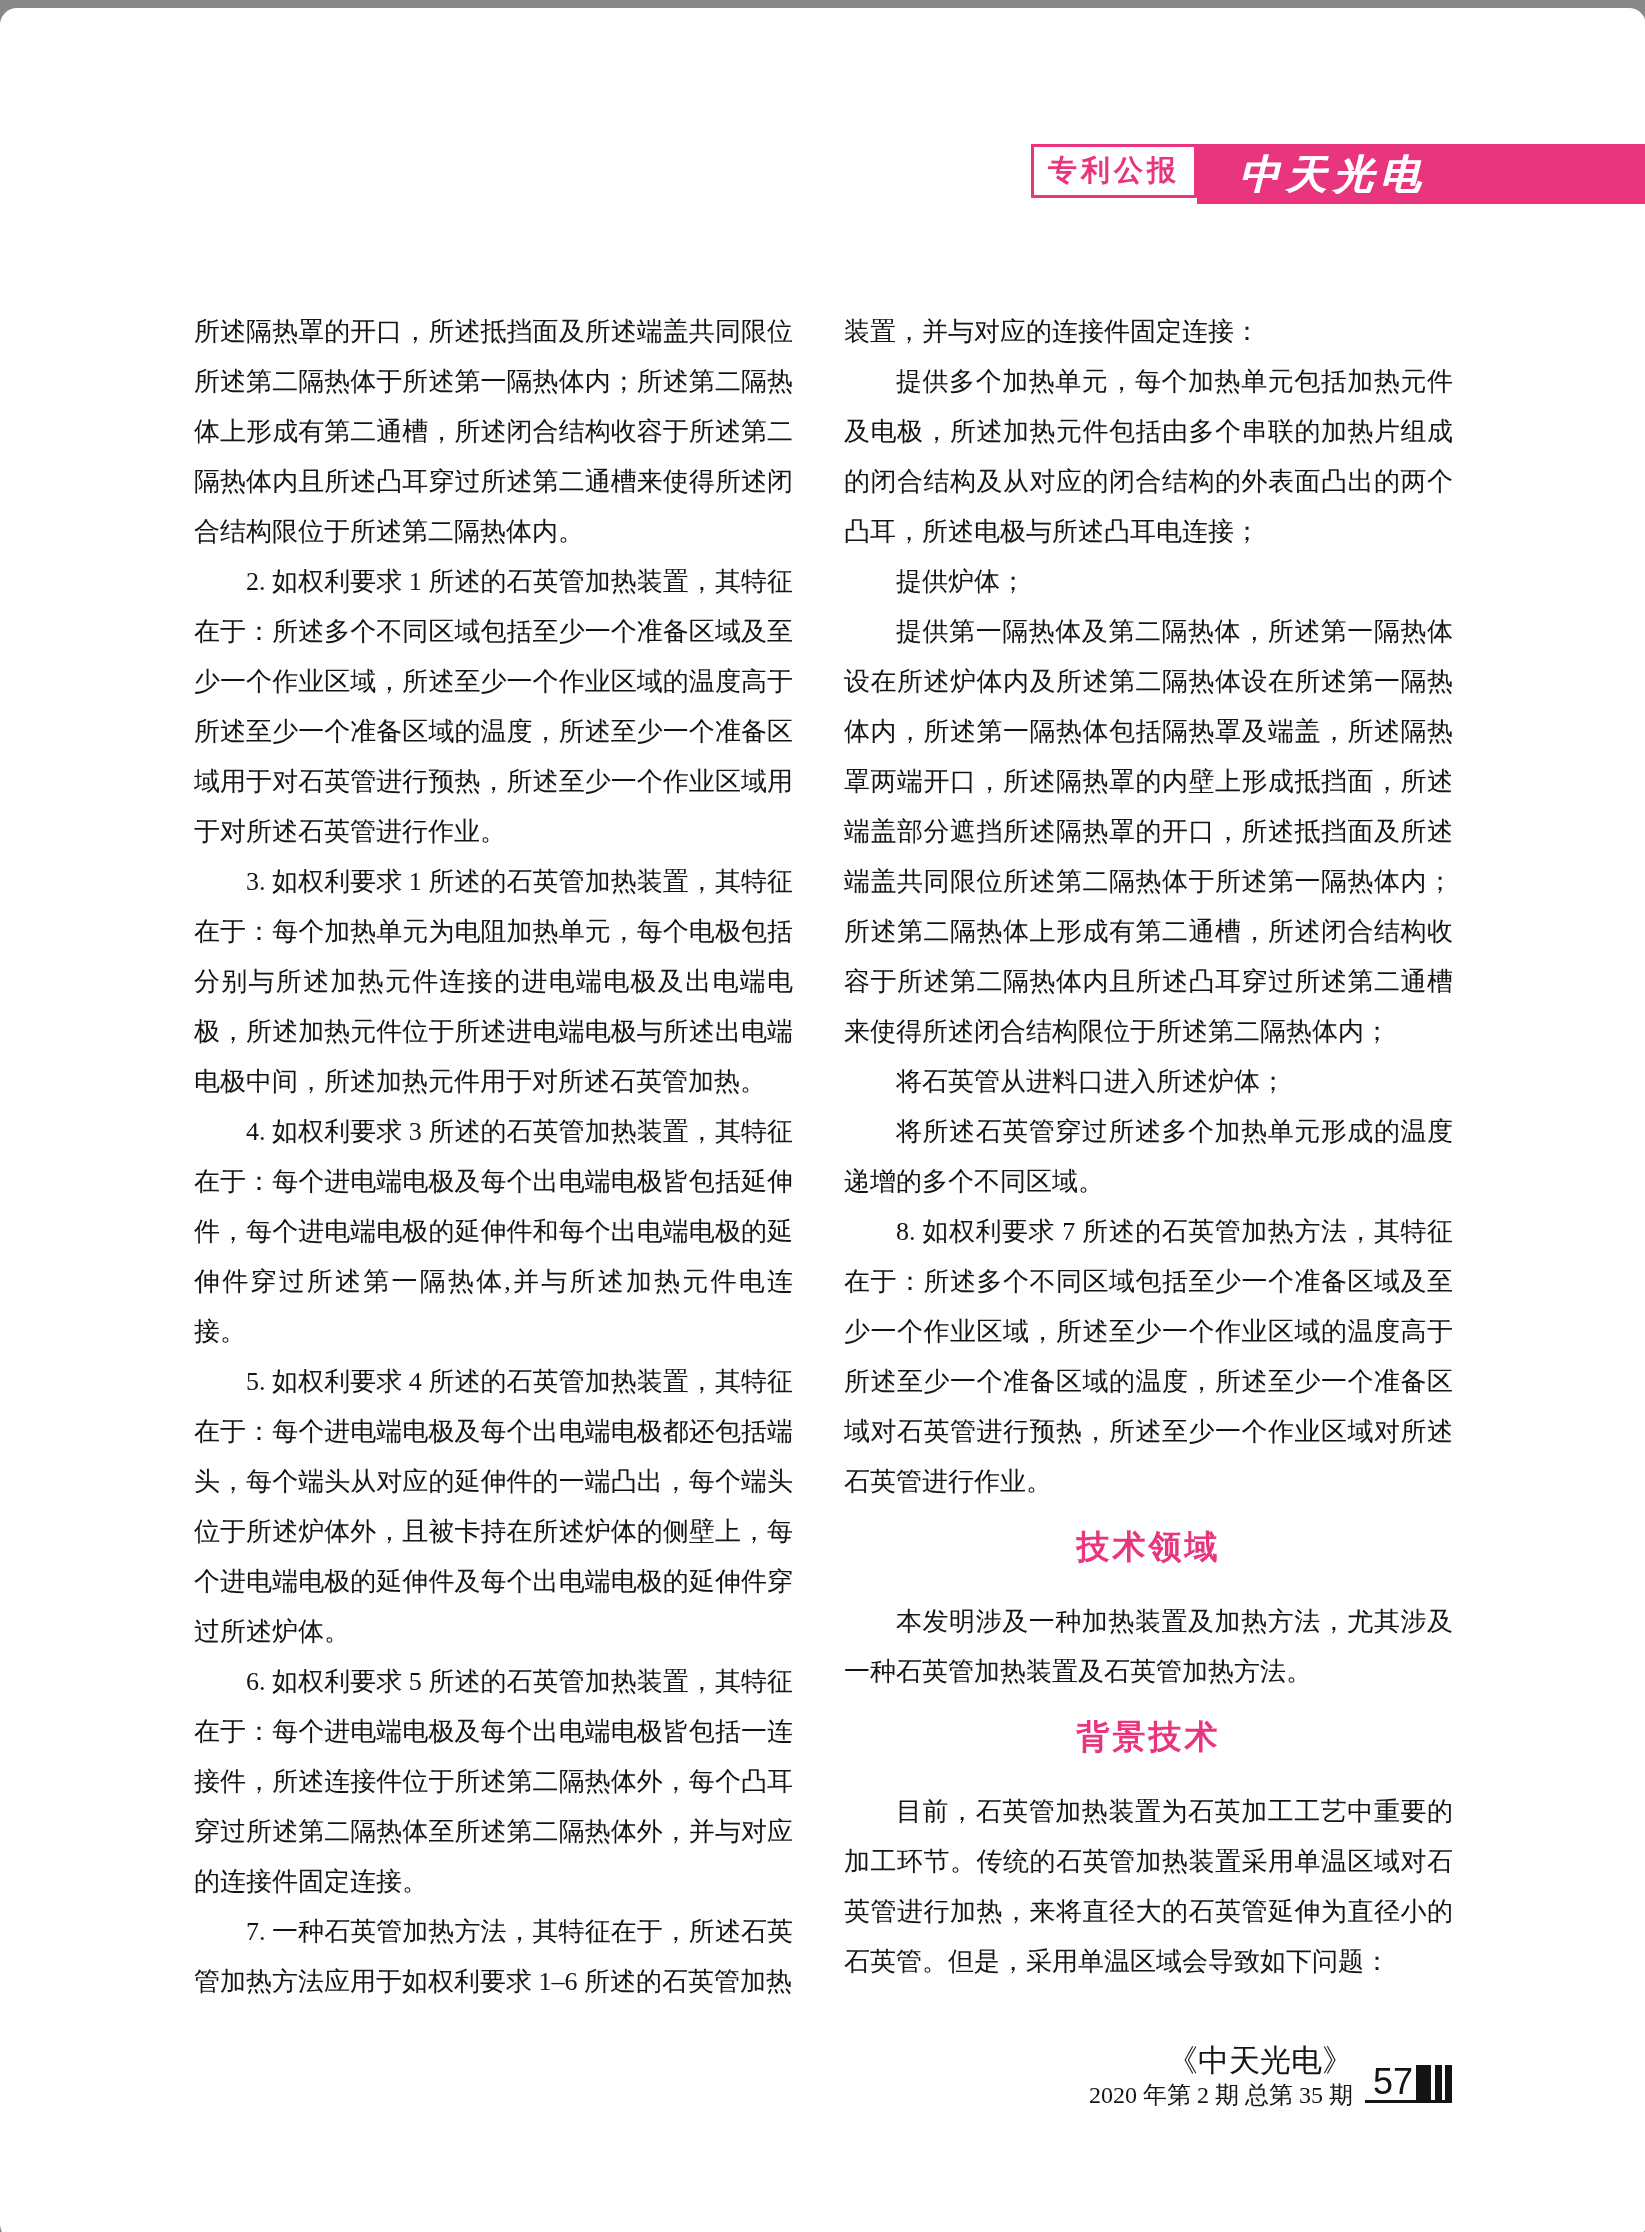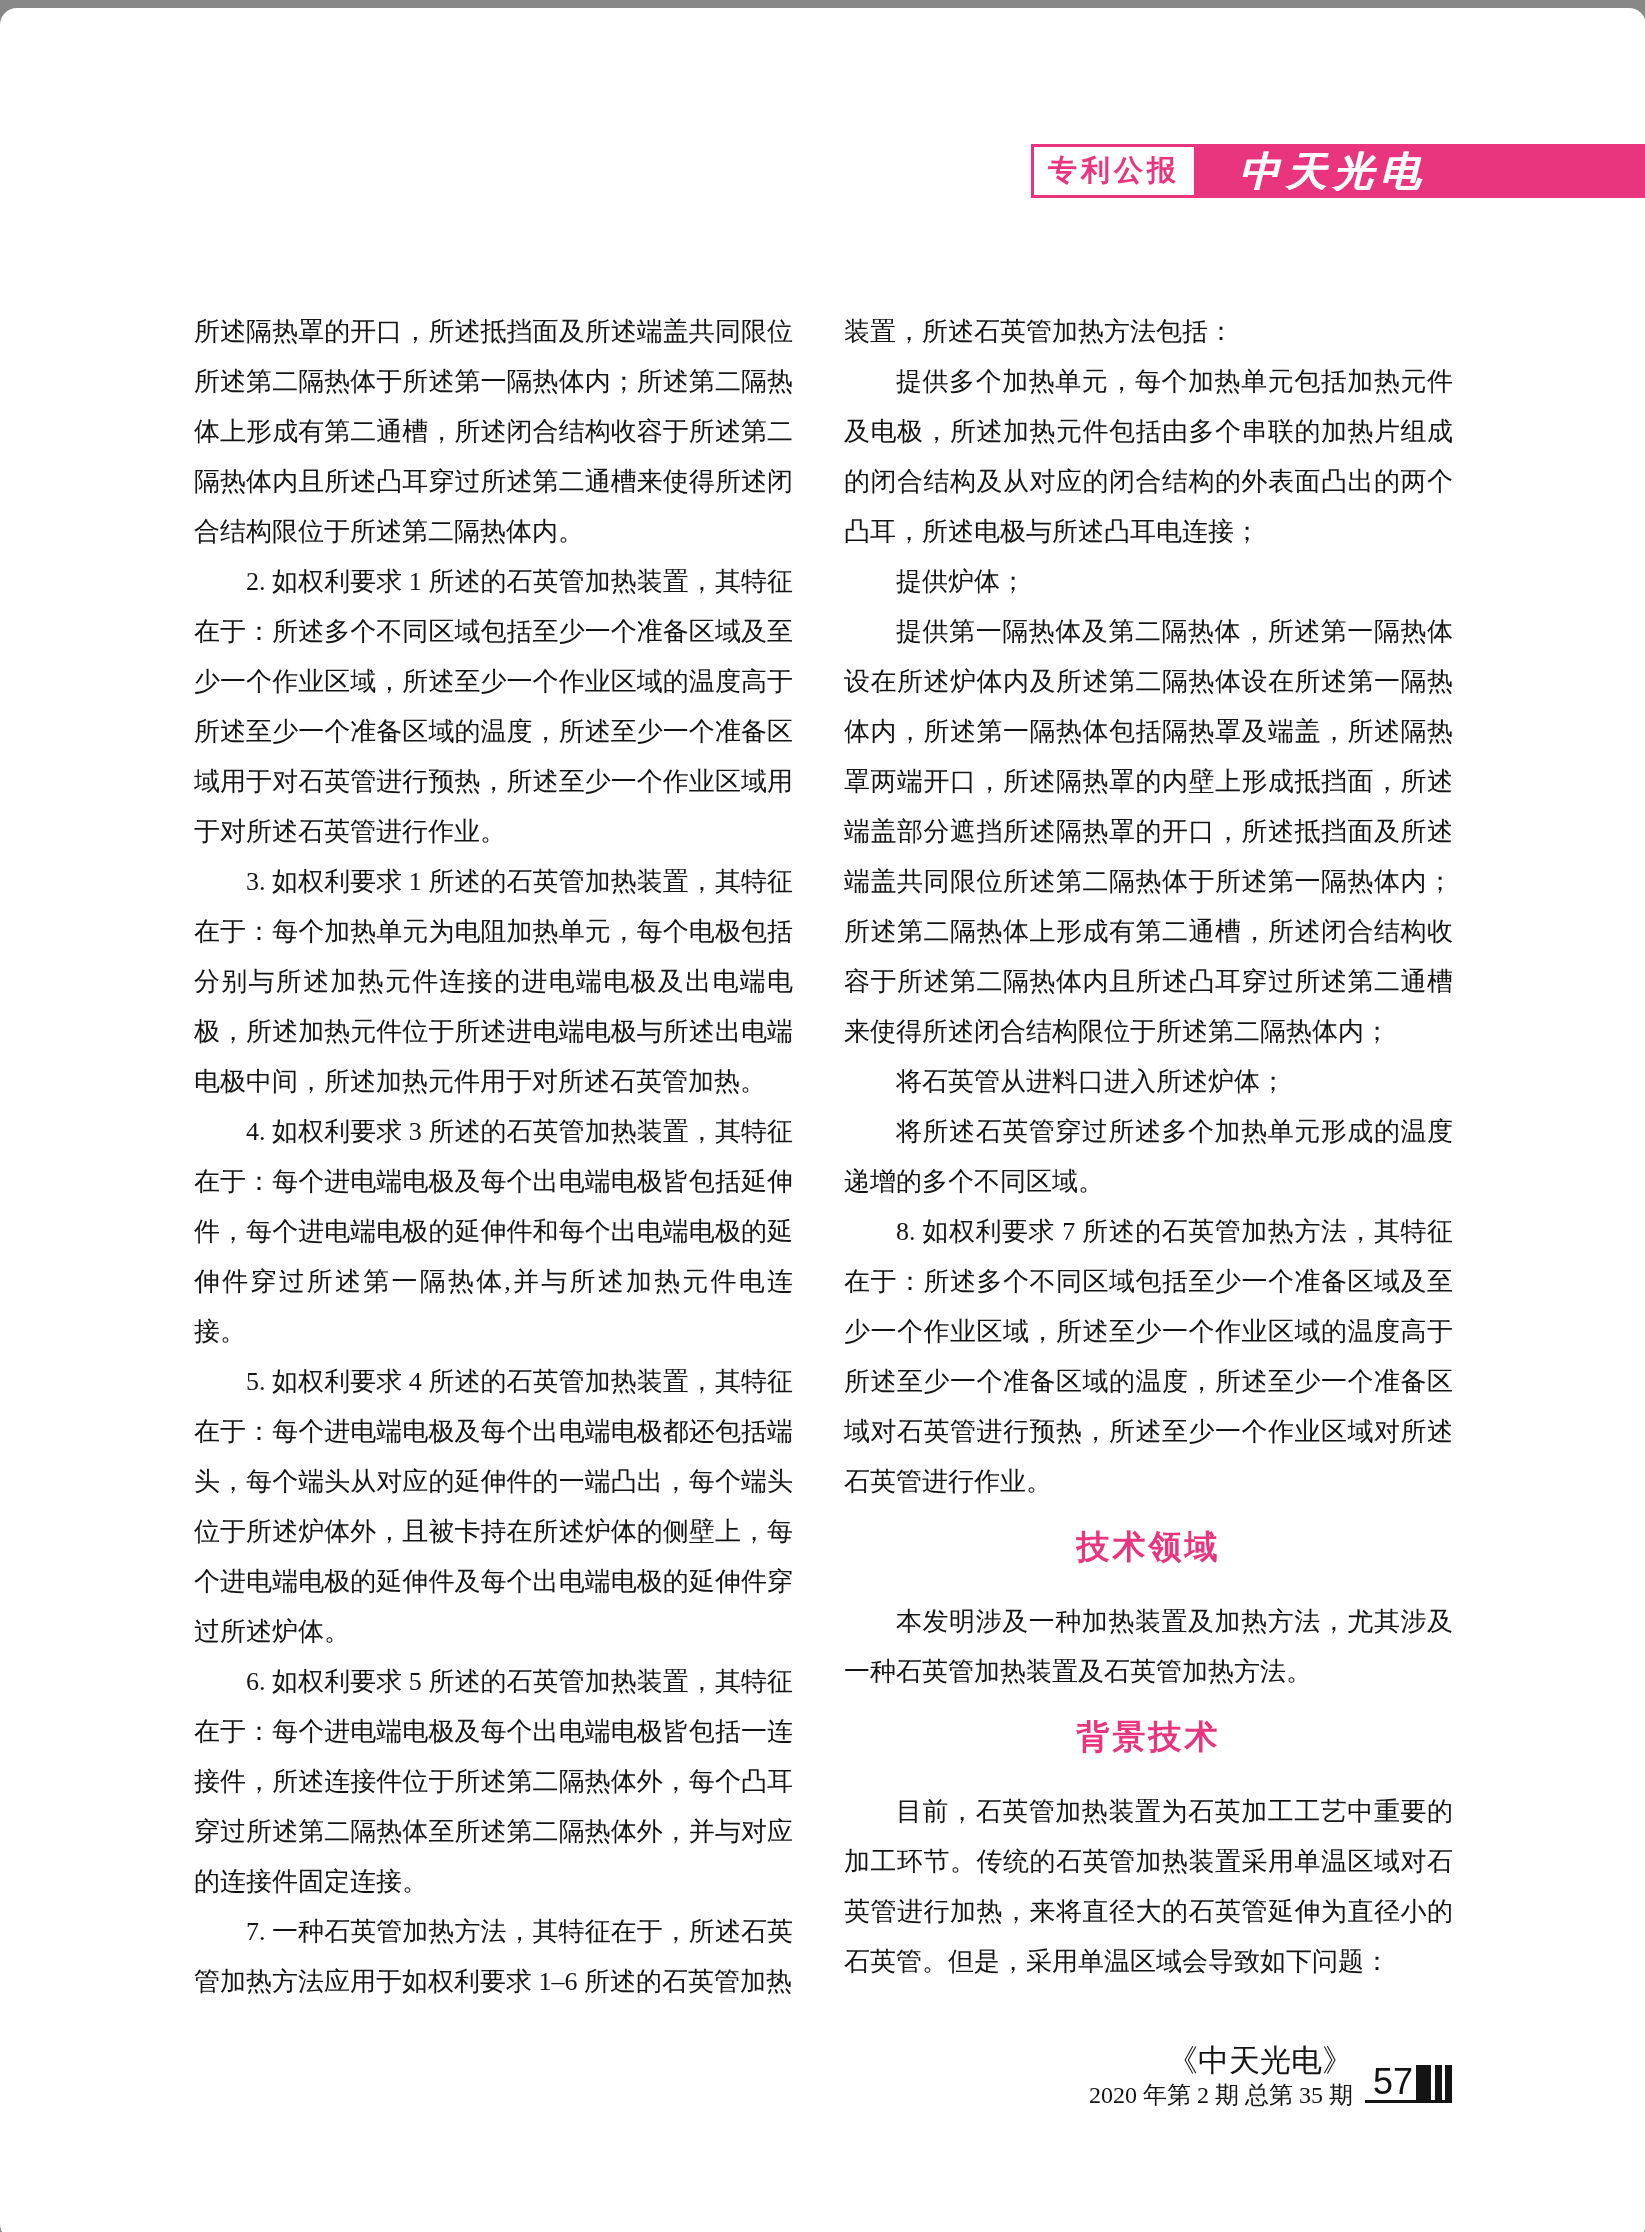--- a/index.html
+++ b/index.html
@@ -22,21 +22,21 @@
     width: 166px; height: 54px;
     background: #fff;
     border: 3px solid var(--pink);
     color: var(--pink);
     font-family: "Liberation Sans", "DejaVu Sans", sans-serif;
     font-size: 29px; font-weight: bold; letter-spacing: 4px;
     display: flex; align-items: center; justify-content: center;
   }
   .brand {
     position: absolute; left: 1197px; top: 136px;
-    width: 449px; height: 54px;
+    width: 449px; height: 60px;
     background: var(--pink);
     color: #ffffff;
     display: flex; align-items: center;
     padding-left: 42px;
     font-size: 40px; font-weight: bold; font-style: italic;
     letter-spacing: 7px;
     font-family: "Liberation Serif", "DejaVu Serif", serif;
     text-shadow: 1px 0 0 #fff;
   }
 
@@ -100,21 +100,21 @@
   <section class="col col-left">
       <div class="para">所述隔热罩的开口，所述抵挡面及所述端盖共同限位所述第二隔热体于所述第一隔热体内；所述第二隔热体上形成有第二通槽，所述闭合结构收容于所述第二隔热体内且所述凸耳穿过所述第二通槽来使得所述闭合结构限位于所述第二隔热体内。</div>
       <div class="para indent">2. 如权利要求 1 所述的石英管加热装置，其特征在于：所述多个不同区域包括至少一个准备区域及至少一个作业区域，所述至少一个作业区域的温度高于所述至少一个准备区域的温度，所述至少一个准备区域用于对石英管进行预热，所述至少一个作业区域用于对所述石英管进行作业。</div>
       <div class="para indent">3. 如权利要求 1 所述的石英管加热装置，其特征在于：每个加热单元为电阻加热单元，每个电极包括分别与所述加热元件连接的进电端电极及出电端电极，所述加热元件位于所述进电端电极与所述出电端电极中间，所述加热元件用于对所述石英管加热。</div>
       <div class="para indent">4. 如权利要求 3 所述的石英管加热装置，其特征在于：每个进电端电极及每个出电端电极皆包括延伸件，每个进电端电极的延伸件和每个出电端电极的延伸件穿过所述第一隔热体,并与所述加热元件电连接。</div>
       <div class="para indent">5. 如权利要求 4 所述的石英管加热装置，其特征在于：每个进电端电极及每个出电端电极都还包括端头，每个端头从对应的延伸件的一端凸出，每个端头位于所述炉体外，且被卡持在所述炉体的侧壁上，每个进电端电极的延伸件及每个出电端电极的延伸件穿过所述炉体。</div>
       <div class="para indent">6. 如权利要求 5 所述的石英管加热装置，其特征在于：每个进电端电极及每个出电端电极皆包括一连接件，所述连接件位于所述第二隔热体外，每个凸耳穿过所述第二隔热体至所述第二隔热体外，并与对应的连接件固定连接。</div>
       <div class="para indent">7. 一种石英管加热方法，其特征在于，所述石英管加热方法应用于如权利要求 1–6 所述的石英管加热</div>
     </section>
   <section class="col col-right">
-      <div class="para">装置，所述石英管加热方法包括：</div>
+      <div class="para">装置，并与对应的连接件固定连接：</div>
       <div class="para indent">提供多个加热单元，每个加热单元包括加热元件及电极，所述加热元件包括由多个串联的加热片组成的闭合结构及从对应的闭合结构的外表面凸出的两个凸耳，所述电极与所述凸耳电连接；</div>
       <div class="para indent">提供炉体；</div>
       <div class="para indent">提供第一隔热体及第二隔热体，所述第一隔热体设在所述炉体内及所述第二隔热体设在所述第一隔热体内，所述第一隔热体包括隔热罩及端盖，所述隔热罩两端开口，所述隔热罩的内壁上形成抵挡面，所述端盖部分遮挡所述隔热罩的开口，所述抵挡面及所述端盖共同限位所述第二隔热体于所述第一隔热体内；所述第二隔热体上形成有第二通槽，所述闭合结构收容于所述第二隔热体内且所述凸耳穿过所述第二通槽来使得所述闭合结构限位于所述第二隔热体内；</div>
       <div class="para indent">将石英管从进料口进入所述炉体；</div>
       <div class="para indent">将所述石英管穿过所述多个加热单元形成的温度递增的多个不同区域。</div>
       <div class="para indent">8. 如权利要求 7 所述的石英管加热方法，其特征在于：所述多个不同区域包括至少一个准备区域及至少一个作业区域，所述至少一个作业区域的温度高于所述至少一个准备区域的温度，所述至少一个准备区域对石英管进行预热，所述至少一个作业区域对所述石英管进行作业。</div>
       <div class="sec-heading">技术领域</div>
       <div class="para indent">本发明涉及一种加热装置及加热方法，尤其涉及一种石英管加热装置及石英管加热方法。</div>
       <div class="sec-heading">背景技术</div>
       <div class="para indent">目前，石英管加热装置为石英加工工艺中重要的加工环节。传统的石英管加热装置采用单温区域对石英管进行加热，来将直径大的石英管延伸为直径小的石英管。但是，采用单温区域会导致如下问题：</div>

